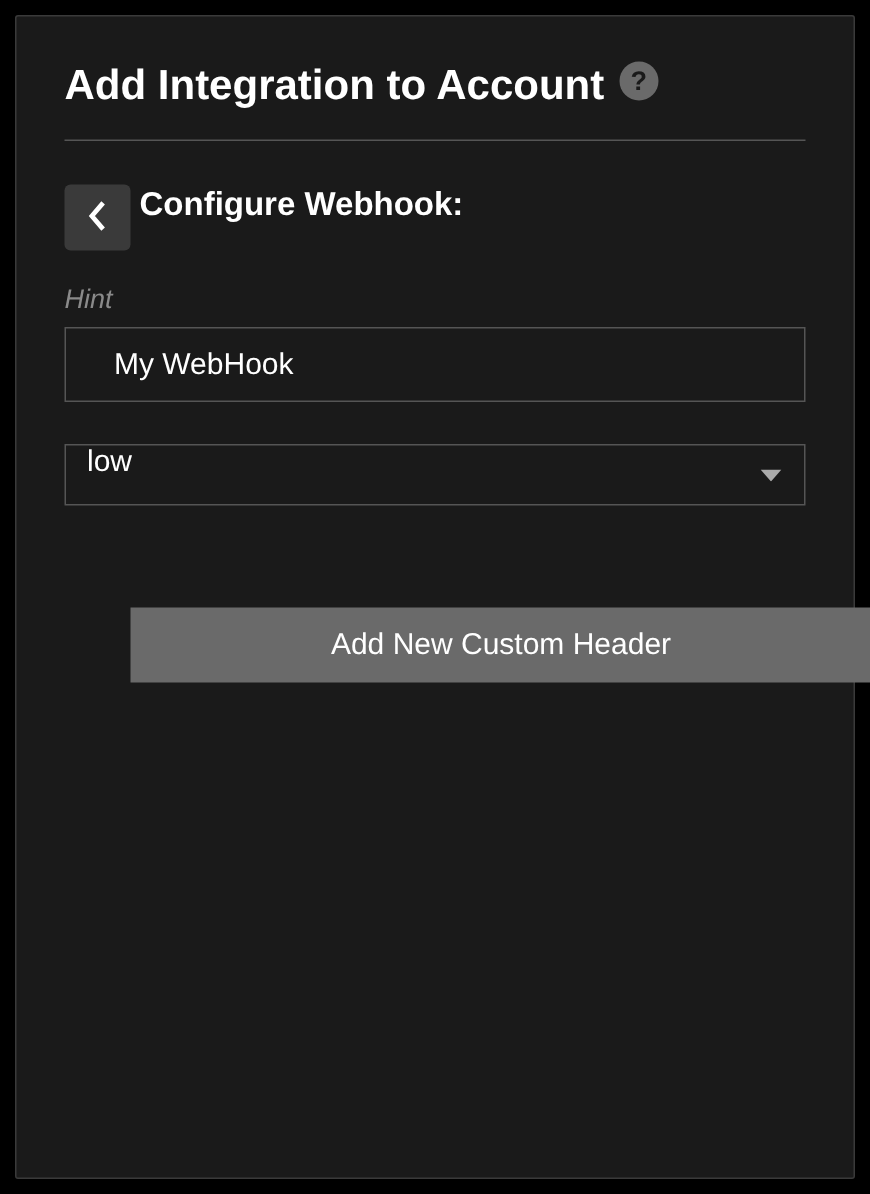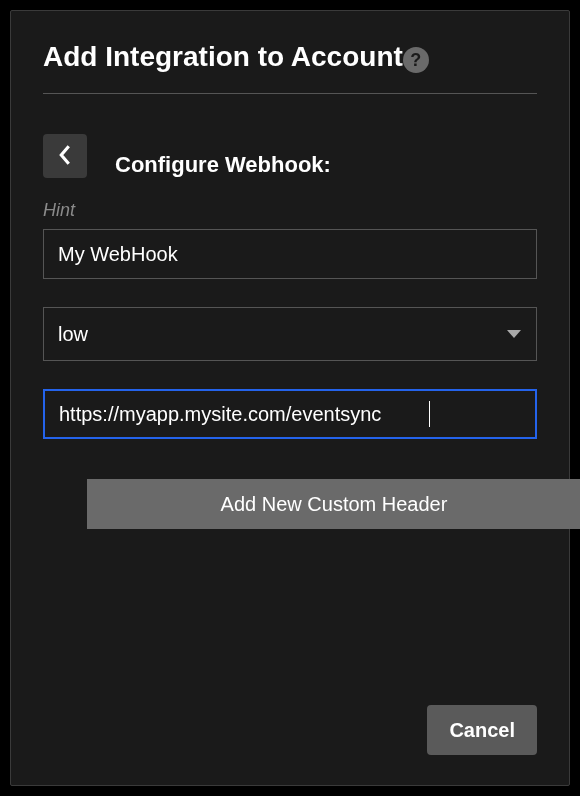--- a/index.html
+++ b/index.html
@@ -20,46 +20,47 @@
       height: 100%;
       background: #1a1a1a;
       border: 1px solid #3a3a3a;
       border-radius: 2px;
       padding: 30px 32px;
       display: flex;
       flex-direction: column;
     }
     .modal-header {
       display: flex;
-      align-items: flex-end;
+      align-items: flex-start;
+      gap: 10px;
       padding-bottom: 20px;
       border-bottom: 1px solid #555;
-      margin-bottom: 40px;
+      margin-bottom: 29px;
     }
     .modal-title {
       font-size: 28px;
       font-weight: 700;
       color: #fff;
     }
     .help-icon {
       width: 26px;
       height: 26px;
       border-radius: 50%;
       background: #6a6a6a;
       color: #1a1a1a;
       display: inline-flex;
       align-items: center;
       justify-content: center;
       font-size: 18px;
       font-weight: 700;
     }
     .section-header {
       display: flex;
-      align-items: flex-end;
-      gap: 28px;
+      align-items: flex-start;
+      gap: 6px;
       margin-bottom: 22px;
     }
     .back-button {
       width: 44px;
       height: 44px;
       background: #3a3a3a;
       border: none;
       border-radius: 4px;
       display: flex;
       align-items: center;
@@ -85,45 +86,45 @@
       display: block;
       font-style: italic;
     }
     .text-input {
       width: 100%;
       height: 50px;
       background: #1a1a1a;
       border: 1px solid #555;
       color: #fff;
       font-size: 20px;
-      padding: 0 14px;
+      padding: 0 32px;
       outline: none;
       font-family: inherit;
     }
     .text-input.focused {
       border: 2px solid #2463eb;
     }
     .select-wrap {
       position: relative;
       width: 100%;
     }
     .select-input {
       width: 100%;
-      height: 54px;
+      height: 41px;
       background: #1a1a1a;
       border: 1px solid #555;
       color: #fff;
       font-size: 20px;
       padding: 0 14px;
       outline: none;
       font-family: inherit;
       appearance: none;
       cursor: pointer;
       display: flex;
-      align-items: center;
+      align-items: flex-start;
     }
     .select-caret {
       position: absolute;
       right: 16px;
       top: 50%;
       transform: translateY(-50%);
       pointer-events: none;
     }
     .select-caret svg {
       width: 14px;
@@ -213,26 +214,21 @@
       </div>
       <span class="select-caret">
         <svg viewBox="0 0 14 8" fill="#aaa">
           <path d="M0 0 L14 0 L7 8 Z"></path>
         </svg>
       </span>
     </div>
   </div>
 
   <div class="field-group">
-    <div class="url-wrap">
-      <input type="text" class="text-input focused" value="https://myapp.mysite.com/eventsync" style="">
-      <span class="text-caret"></span>
-    </div>
   </div>
 
   <button class="add-header-btn">Add New Custom Header</button>
 
   <div class="spacer"></div>
 
   <div class="modal-footer">
-    <button class="btn btn-secondary">Cancel</button>
   </div>
 </div>
 
 </body></html>

